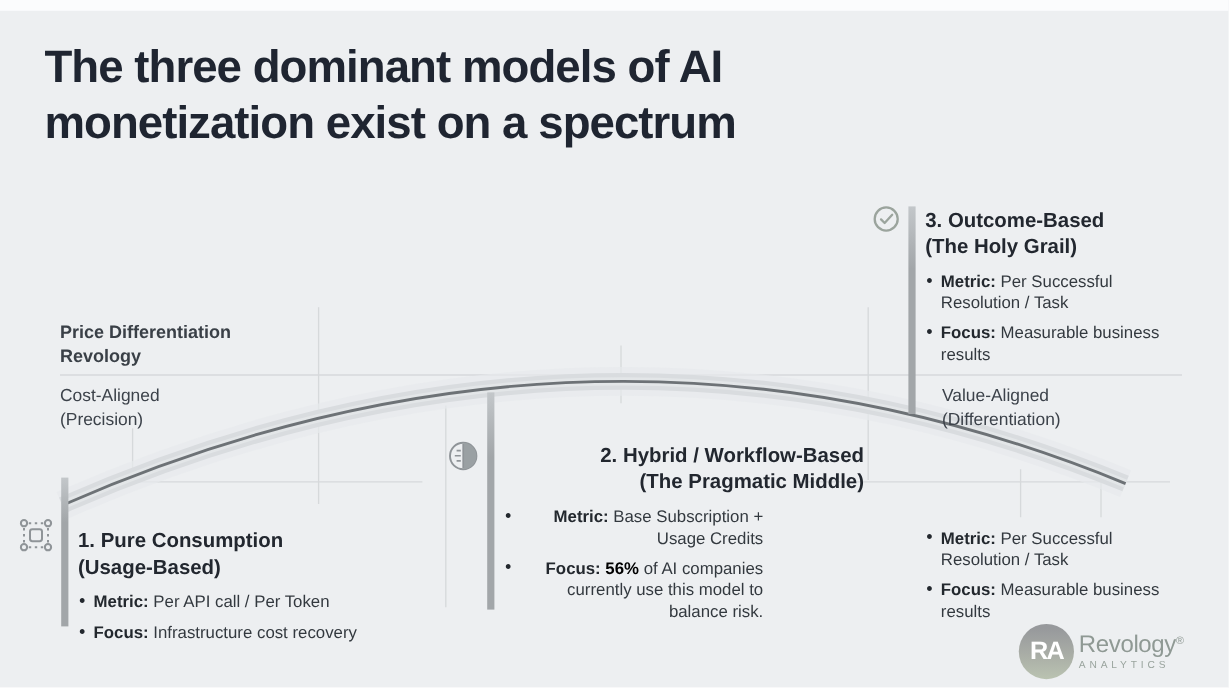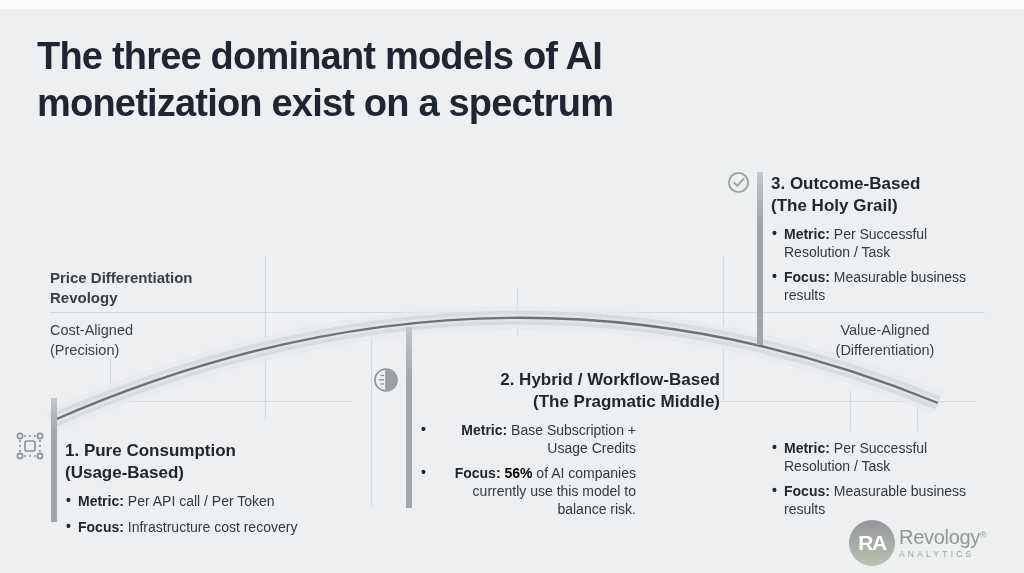--- a/index.html
+++ b/index.html
@@ -19,21 +19,21 @@
   }
   .title span{display:block;}
 
   .axis-label{
     font-size:15px;font-weight:700;line-height:1.35;color:#3a4047;
   }
   .axis-label span{display:block;}
   .anchor{font-size:14.5px;line-height:1.35;color:#3c424a;}
   .anchor .b{font-weight:400;display:block;}
   .anchor .r{font-weight:400;display:block;}
-  .anchor.right{text-align:center;}
+  .anchor.right{text-align:left;}
 
   .bar{position:absolute;width:6px;background:linear-gradient(#c3c7ca,#a2a6a9 30%);}
 
   .sec-heading{
     font-size:17px;font-weight:700;line-height:1.3;color:#22272f;
     white-space:nowrap;margin:0 0 9px 0;
   }
   .sec-heading span{display:block;}
 
   ul.bullets{list-style:none;margin:0;padding:0;}

